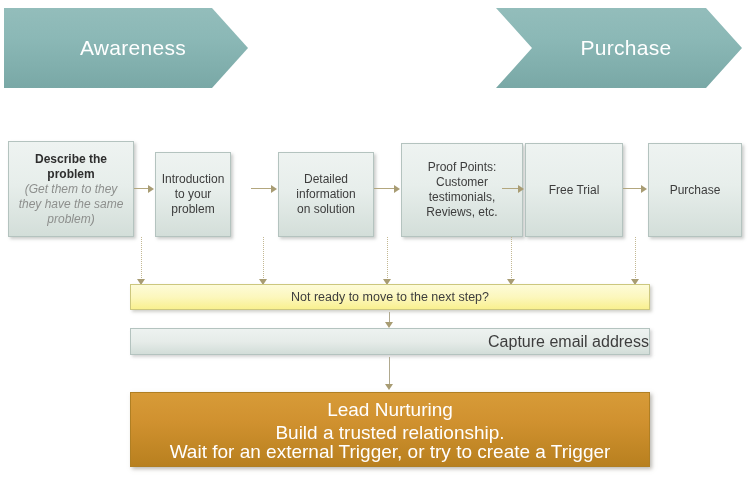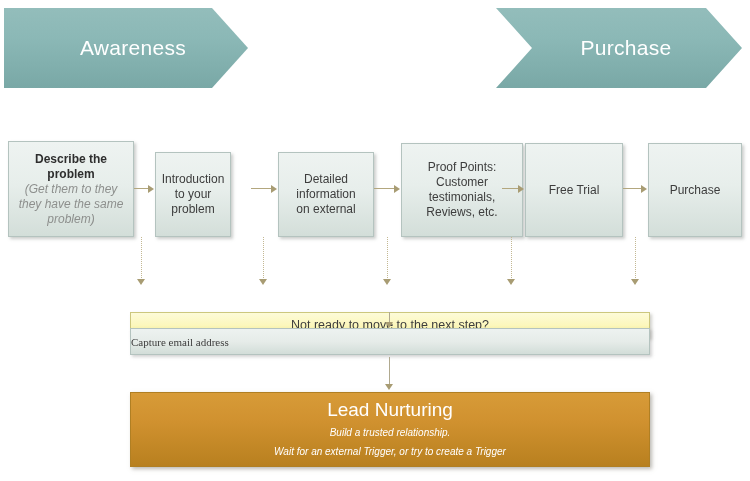--- a/index.html
+++ b/index.html
@@ -51,45 +51,45 @@
   .box .ital{font-style:italic;color:#8d8f8d;}
 
   
   .bar-yellow{
     position:absolute;
     box-sizing:border-box;
     border:1px solid #ccc77e;
     background:linear-gradient(to bottom,#fdfbd8 0%,#fcf7bd 50%,#f9f08f 100%);
     box-shadow:2px 2px 3px rgba(150,150,140,.45);
     display:flex;align-items:center;justify-content:center;
-    color:#3d3d3d;font-size:12.5px;margin-top:28px;
+    color:#3d3d3d;font-size:12.5px;
   }
   .bar-gray{
     position:absolute;
     box-sizing:border-box;
     border:1px solid #b4c3bf;
     background:linear-gradient(to bottom,#edf2f0 0%,#e6ece9 50%,#d2ddd8 100%);
     box-shadow:2px 2px 3px rgba(150,150,150,.42);
-    display:flex;align-items:center;justify-content:flex-start;
-    color:#3d3d3d;font-size:11px;font-family:Liberation Serif, serif;
+    display:flex;align-items:center;justify-content:flex-end;
+    color:#3d3d3d;font-size:16px;
   }
 
   
   .bar-gold{
     position:absolute;
     box-sizing:border-box;
     border:1px solid #b07f23;
     background:linear-gradient(to bottom,#d79b38 0%,#d0912f 40%,#b8801f 100%);
     box-shadow:2px 2px 4px rgba(130,125,115,.55);
     display:flex;flex-direction:column;
     align-items:center;justify-content:center;
     color:#ffffff;
   }
   .bar-gold .title{font-size:19px;line-height:24px;margin-bottom:1px;}
-  .bar-gold .sub{font-size:10px;font-style:italic;line-height:19px;}
+  .bar-gold .sub{font-size:19px;line-height:19px;}
 
   
   .hline{
     position:absolute;
     height:1px;
     background:#b3a77e;
   }
   .harrow{
     position:absolute;
     width:0;height:0;
@@ -139,21 +139,21 @@
 
   <div class="box" style="left:155px;top:152px;width:76px;height:85px;">
     <div>Introduction</div>
     <div>to your</div>
     <div>problem</div>
   </div>
 
   <div class="box" style="left:278px;top:152px;width:96px;height:85px;">
     <div>Detailed</div>
     <div>information</div>
-    <div>on external</div>
+    <div>on solution</div>
   </div>
 
   <div class="box" style="left:401px;top:143px;width:122px;height:94px;">
     <div>Proof Points:</div>
     <div>Customer</div>
     <div>testimonials,</div>
     <div>Reviews, etc.</div>
   </div>
 
   <div class="box" style="left:525px;top:143px;width:98px;height:94px;">

